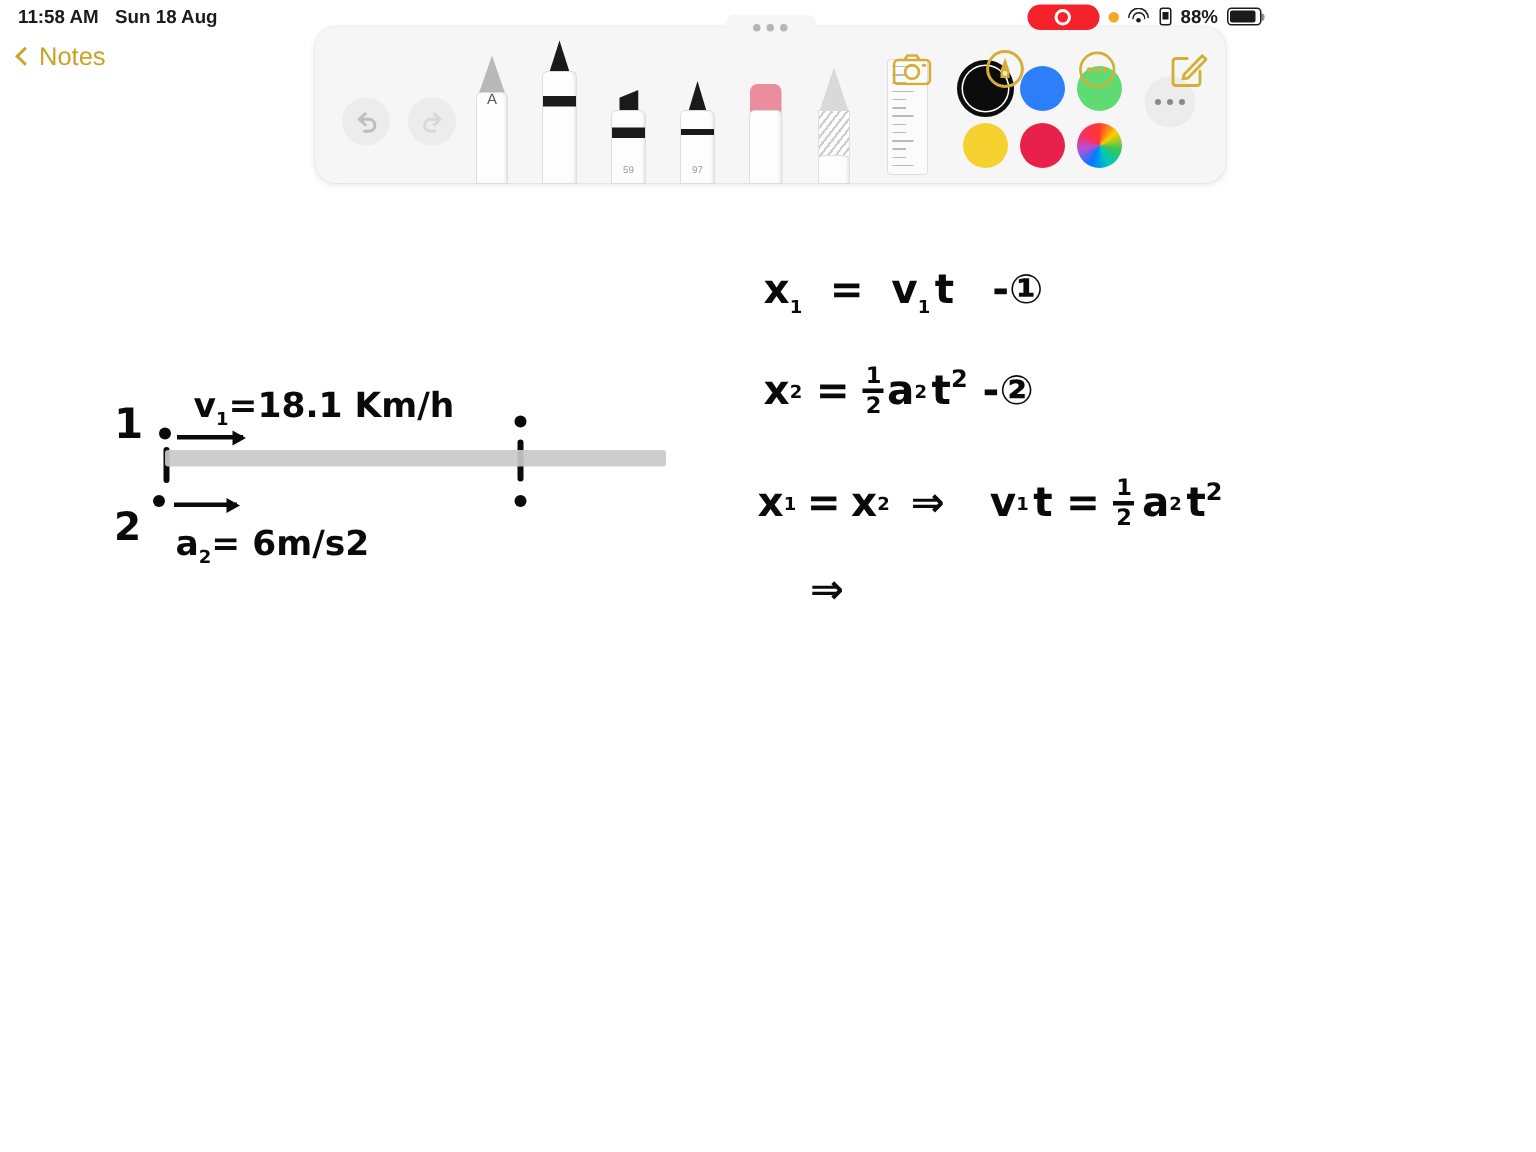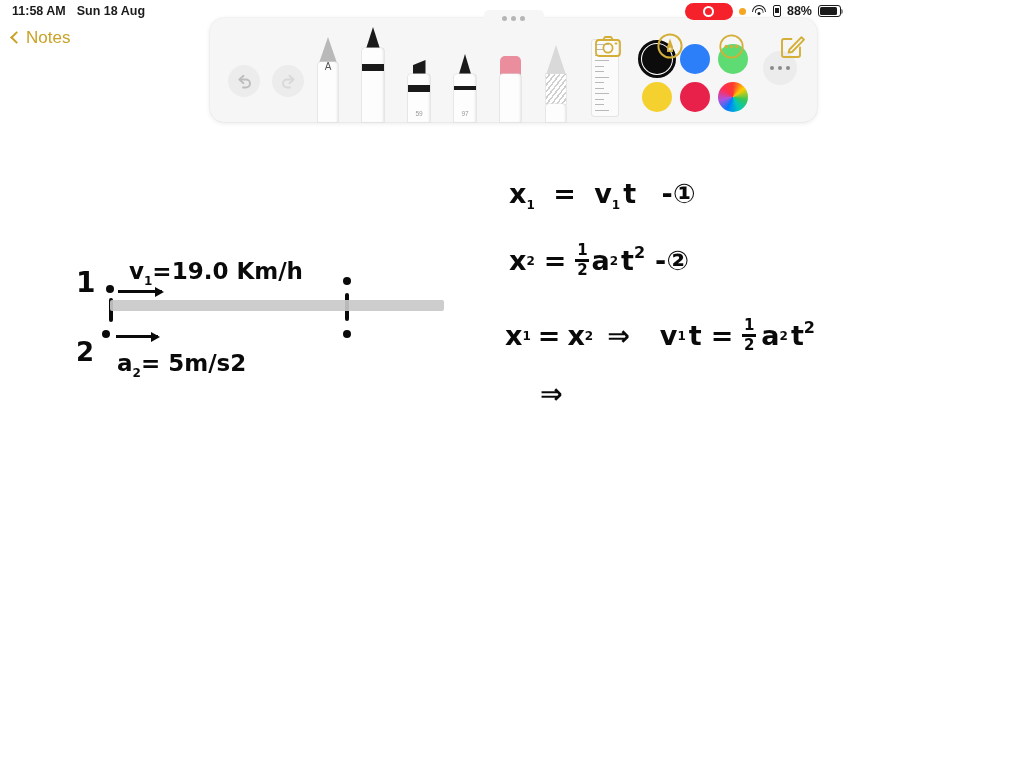--- a/index.html
+++ b/index.html
@@ -274,25 +274,25 @@
 
     <div class="tick" style="left:109px; top:168px; height:24px;"></div>
     <div class="tick" style="left:345px; top:163px; height:28px;"></div>
 
     <div class="hl" style="left:110px; top:170px; width:334px; height:11px;"></div>
 
     <div class="arrow" style="left:118px; top:160px; width:44px;"></div>
     <div class="arrow" style="left:116px; top:205px; width:42px;"></div>
 
     <div class="ink" style="left:129px; top:128px; font-size:23px;">
-      <span>v</span><span class="ink-s">1</span><span>=19.0 Km/h</span>
+      <span>v</span><span class="ink-s">1</span><span>=18.1 Km/h</span>
     </div>
 
     <div class="ink" style="left:117px; top:220px; font-size:23px;">
-      <span>a</span><span class="ink-s">2</span><span>= 5m/s2</span>
+      <span>a</span><span class="ink-s">2</span><span>= 6m/s2</span>
     </div>
   </div>
 
   <div>
 
     <div class="ink" style="left:509px; top:48px; font-size:27px;">
       <span>x</span><span class="ink-s">1</span>
       <span style="padding:0 9px;">=</span>
       <span>v</span><span class="ink-s">1</span><span style="padding-left:3px;">t</span>
       <span style="padding-left:16px;">-①</span>

